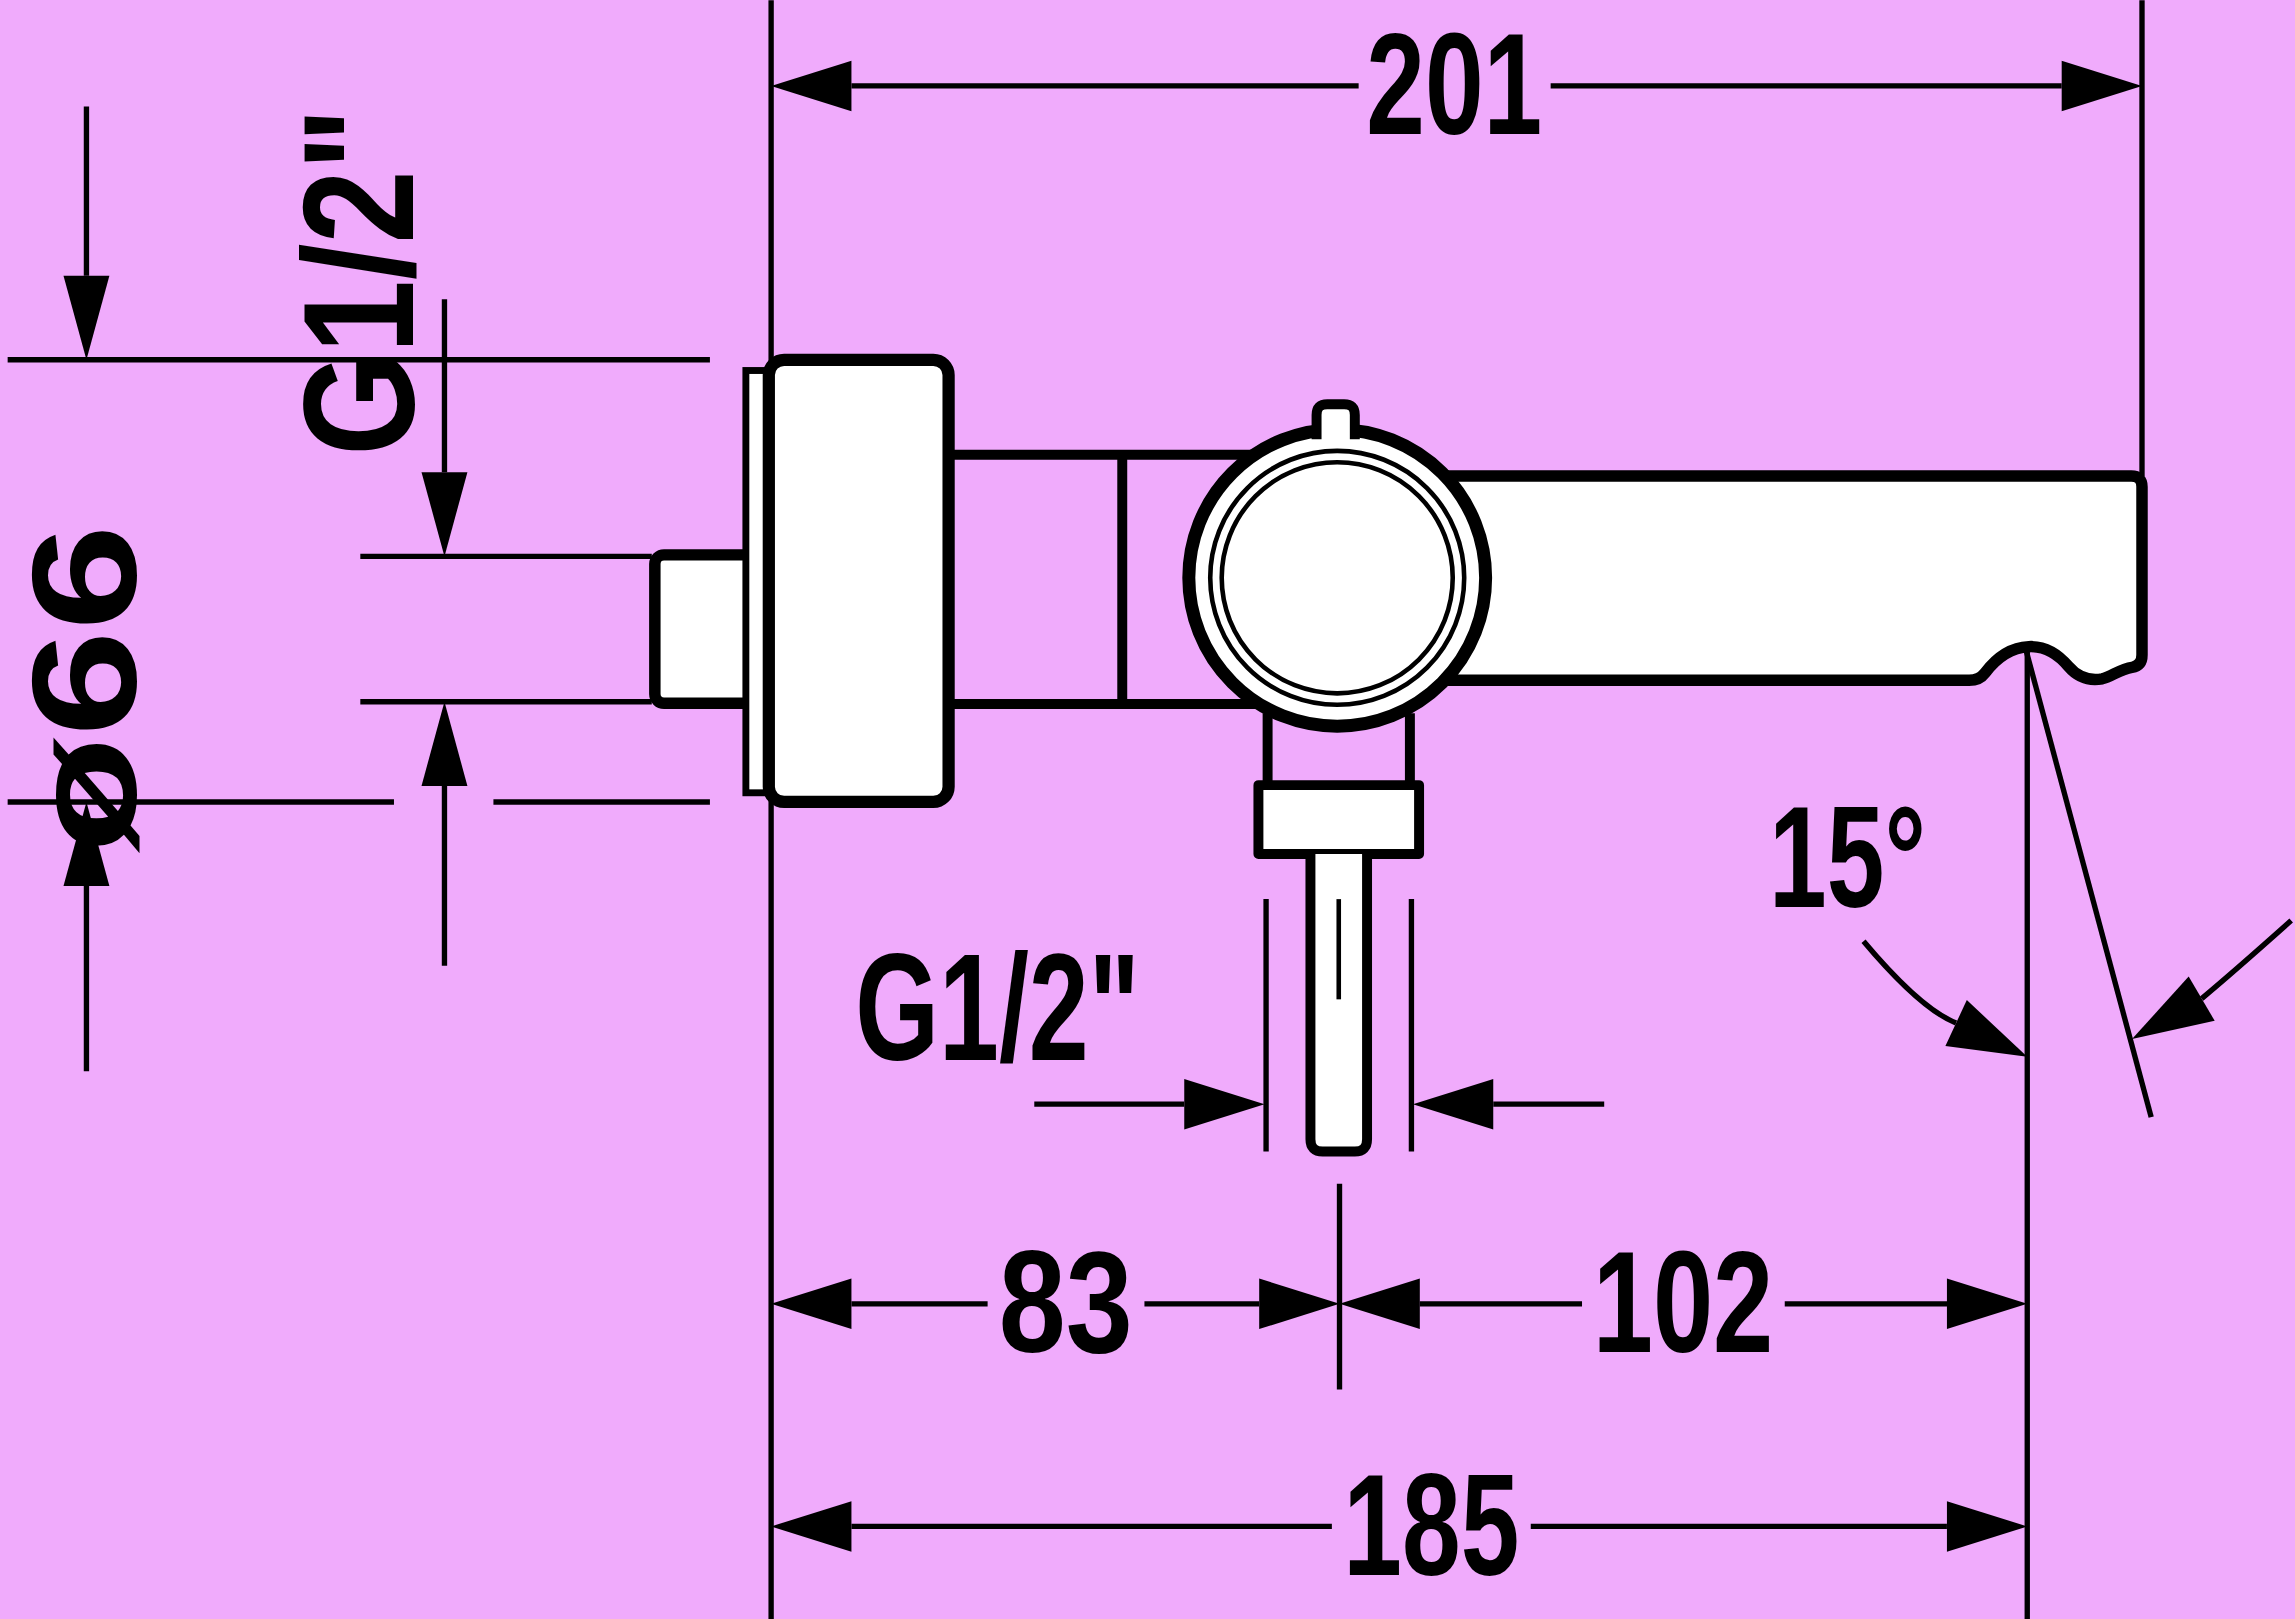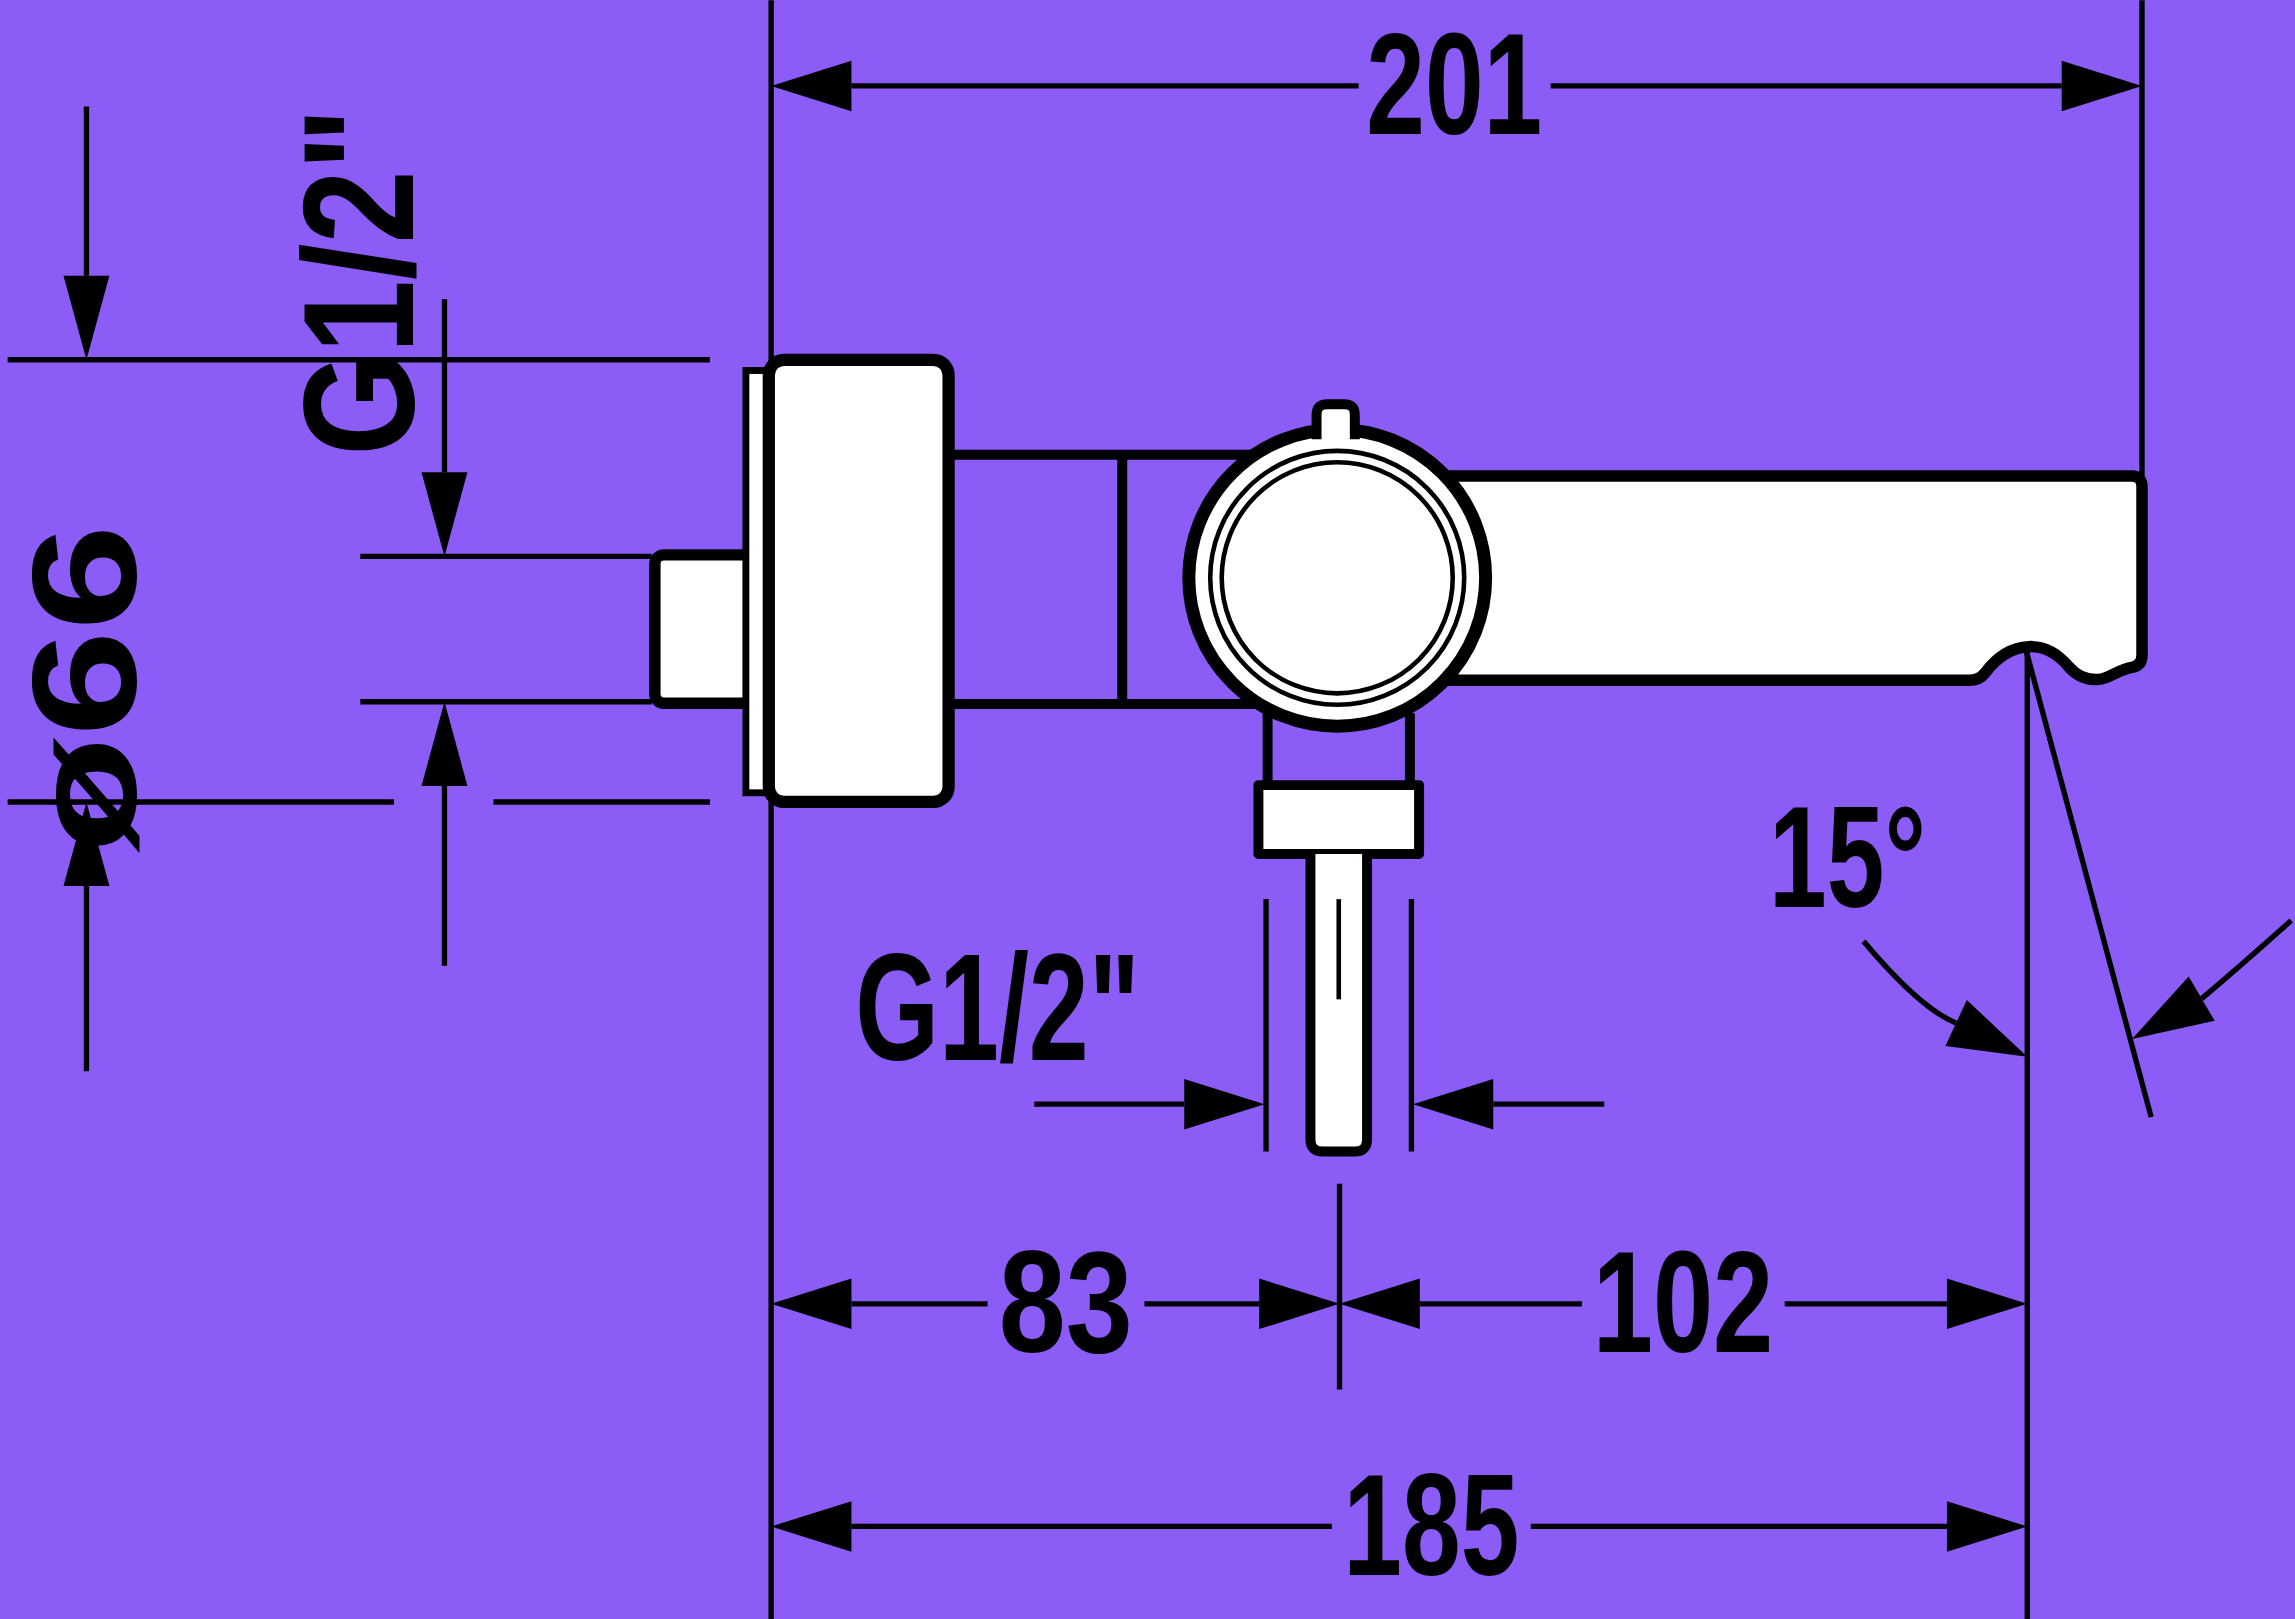--- a/index.html
+++ b/index.html
@@ -3,21 +3,21 @@
 <meta charset="utf-8">
 <style>
   html, body {
     margin: 0;
     padding: 0;
     background: #ffffff;
   }
   .stage {
     width: 2295px;
     height: 1620px;
-    background: #8b5cf6;
+    background: #f0abfc;
   }
   svg { display: block; width: 2295px; height: 1620px; }
   .outline-fill  { fill: #ffffff; stroke: #000; stroke-width: 15; stroke-linejoin: round; }
   .outline-fill-16 { fill: #ffffff; stroke: #000; stroke-width: 16; stroke-linejoin: round; }
   .outline-13    { fill: none;    stroke: #000; stroke-width: 13; stroke-linejoin: round; }
   .outline-fill-13 { fill: #ffffff; stroke: #000; stroke-width: 13; stroke-linejoin: round; }
   .ring          { fill: #ffffff; stroke: #000; stroke-width: 17; }
   .ring-thin     { fill: none;    stroke: #000; stroke-width: 6; }
   .plate         { fill: #ffffff; stroke: #000; stroke-width: 9; }
   .thin          { fill: none;    stroke: #000; stroke-width: 6; }

